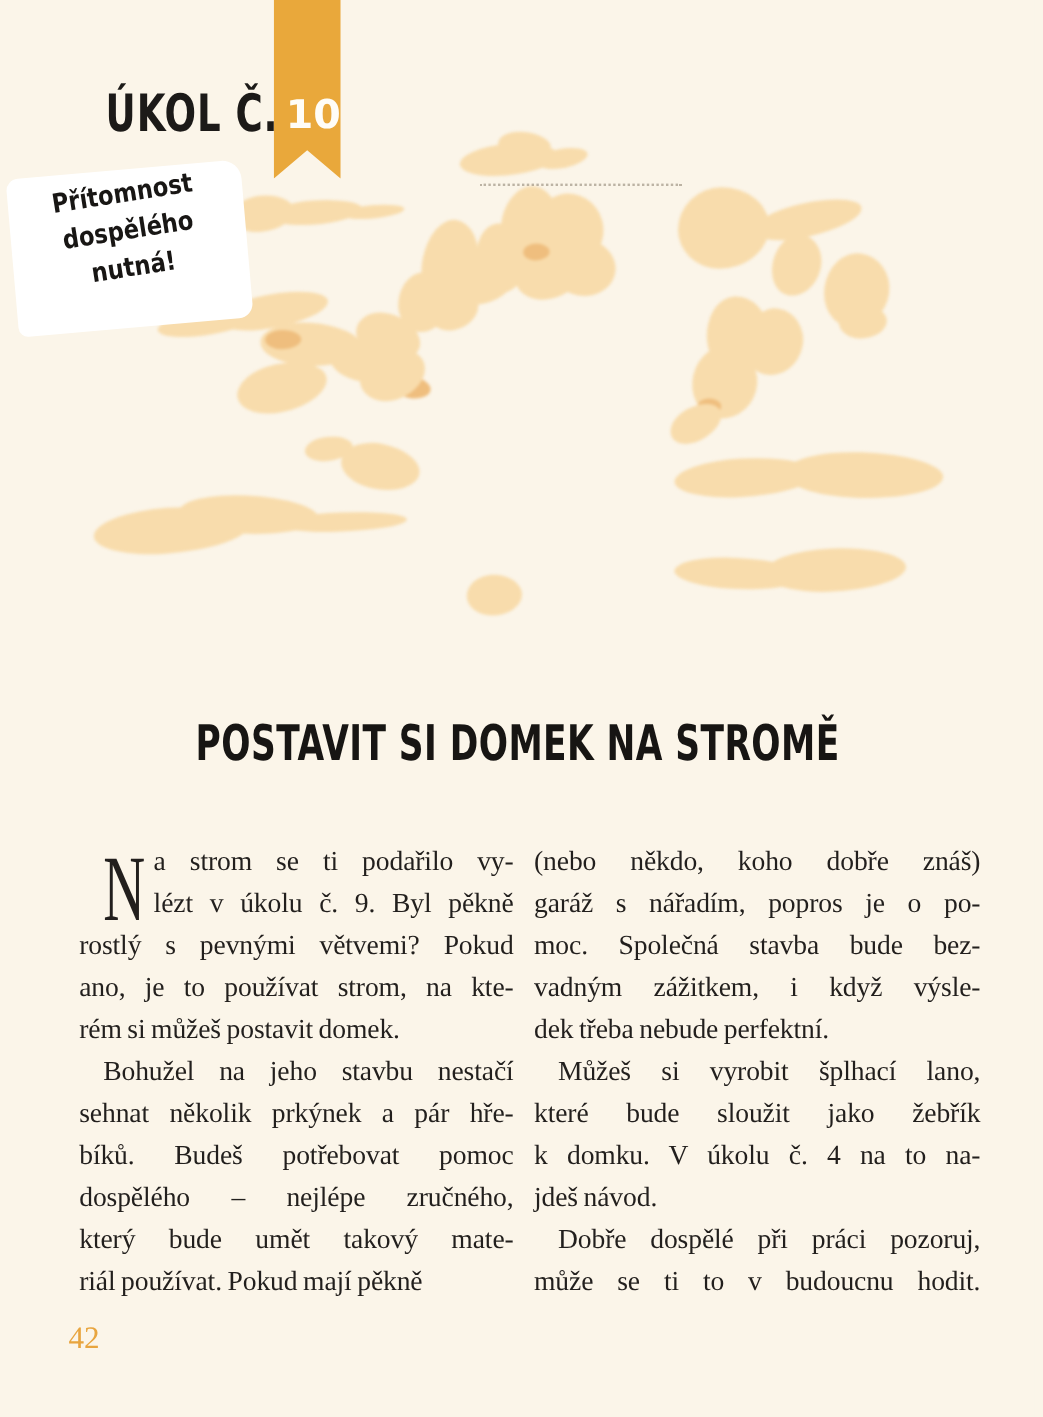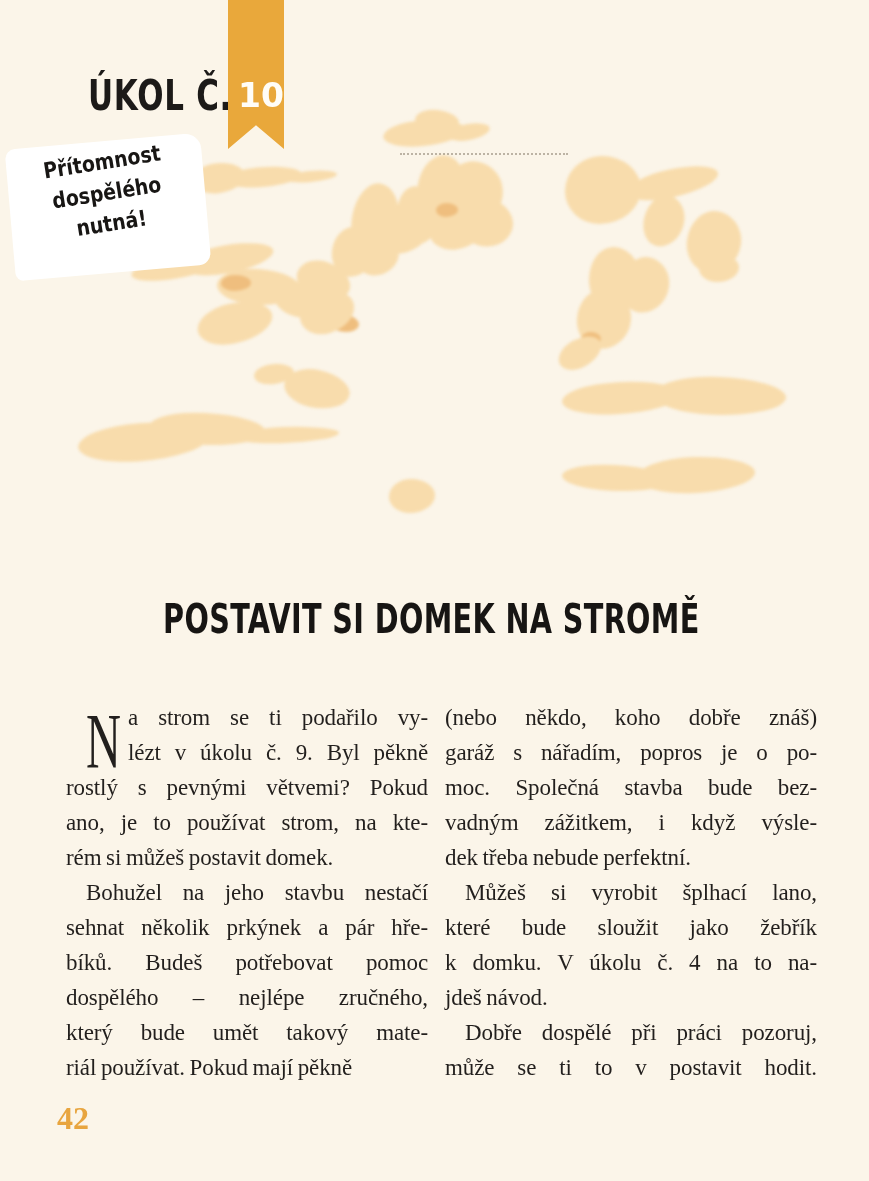--- a/index.html
+++ b/index.html
@@ -42,21 +42,21 @@
   .col-left{left:66px;width:362px;}
   .col-right{left:445px;width:372px;}
   .line{text-align:justify;text-align-last:justify;height:35px;overflow:visible;white-space:nowrap_off;}
   .line.last{text-align-last:left;}
   .line.dc{padding-left:62px;}
   .line.ind{text-indent:20px;}
   .dropcap{position:absolute;left:86px;top:702px;font-family:"Liberation Serif",serif;
            font-size:78px;line-height:1;font-weight:400;color:#221f1d;
            transform:scaleX(.62);transform-origin:left top;}
 
-  .page-number{position:absolute;left:57px;top:1100px;font-size:32px;color:var(--pageNum,#e8a53f);font-weight:bold;}
+  .page-number{position:absolute;left:57px;top:1100px;font-size:26px;color:var(--pageNum,#e8a53f);}
 </style>
 </head>
 <body>
 
 <div class="page">
 
   <div class="illustration">
     <div class="blob" style="left:383px;top:120px;width:82px;height:26px;transform:rotate(-5deg)"></div>
     <div class="blob" style="left:415px;top:110px;width:44px;height:22px;transform:rotate(6deg)"></div>
     <div class="blob" style="left:448px;top:124px;width:42px;height:16px;transform:rotate(-10deg)"></div>
@@ -150,18 +150,18 @@
         <div class="line last">dek třeba nebude perfektní.</div>
       </div>
       <div>
         <div class="line ind">Můžeš si vyrobit šplhací lano,</div>
         <div class="line">které bude sloužit jako žebřík</div>
         <div class="line">k domku. V úkolu č. 4 na to na-</div>
         <div class="line last">jdeš návod.</div>
       </div>
       <div>
         <div class="line ind">Dobře dospělé při práci pozoruj,</div>
-        <div class="line">může se ti to v postavit hodit.</div>
+        <div class="line">může se ti to v budoucnu hodit.</div>
       </div>
     </div>
 
   <div class="page-number">42</div>
 </div>
 
 </body></html>

